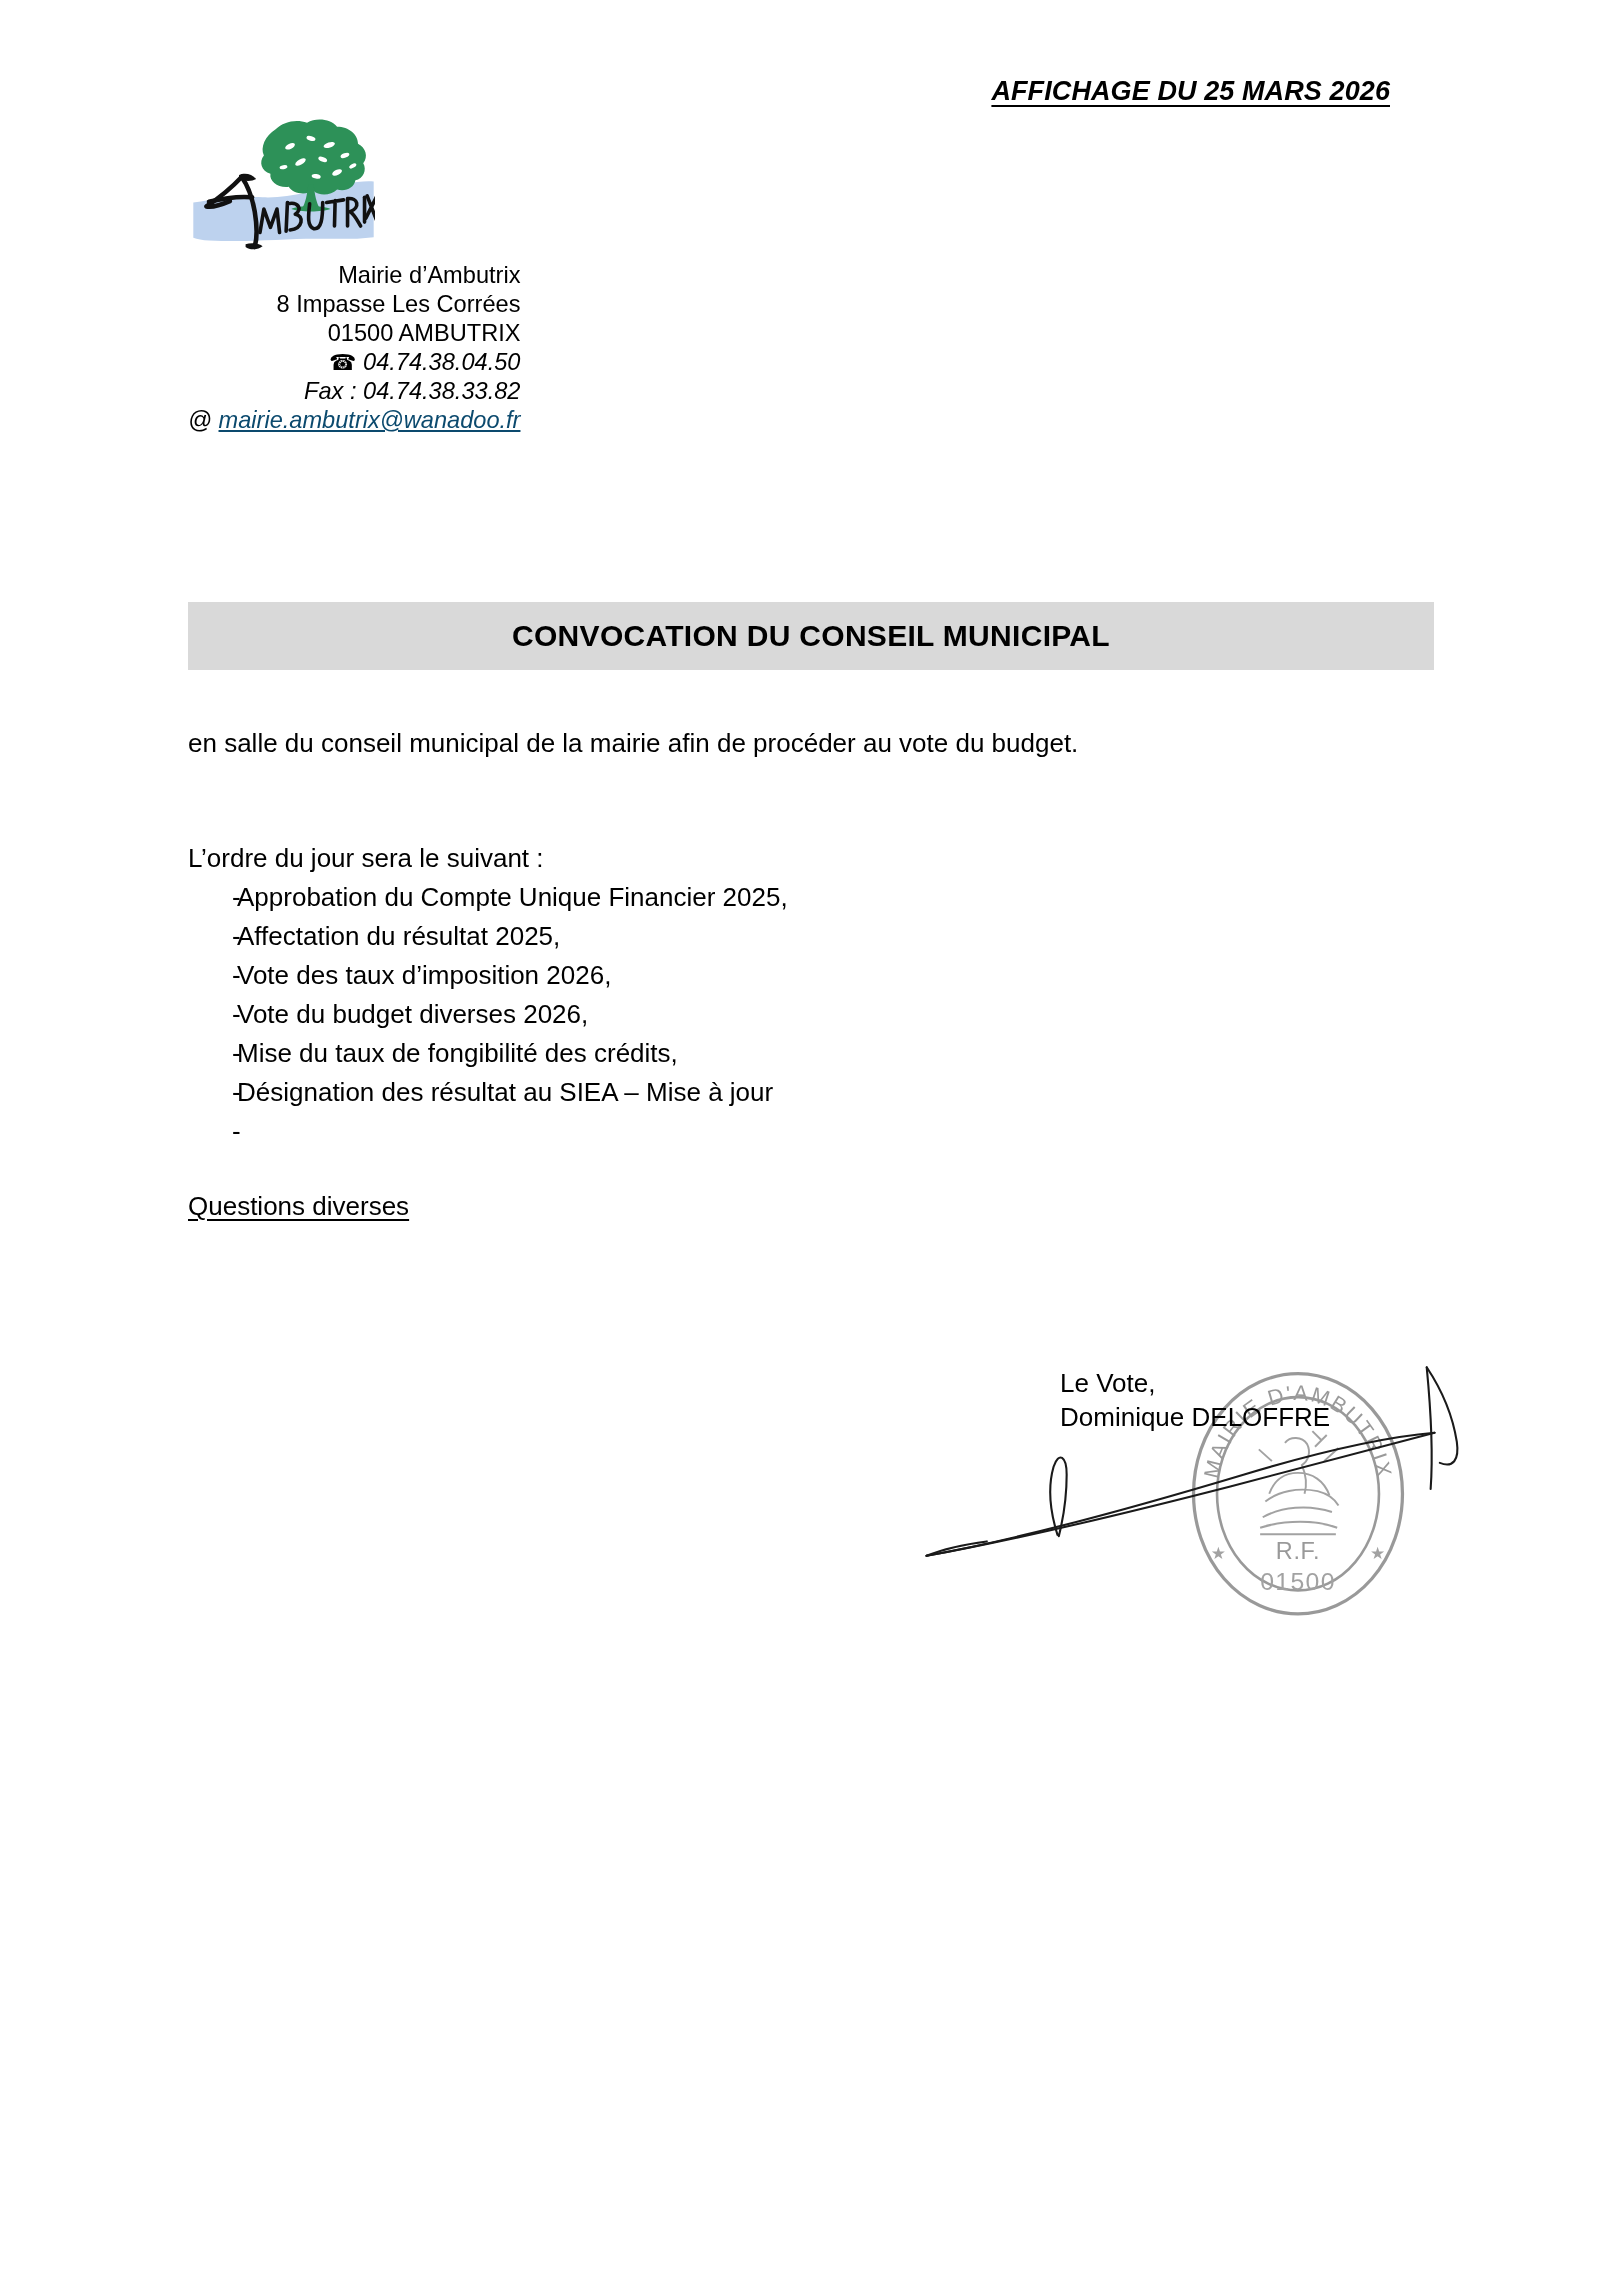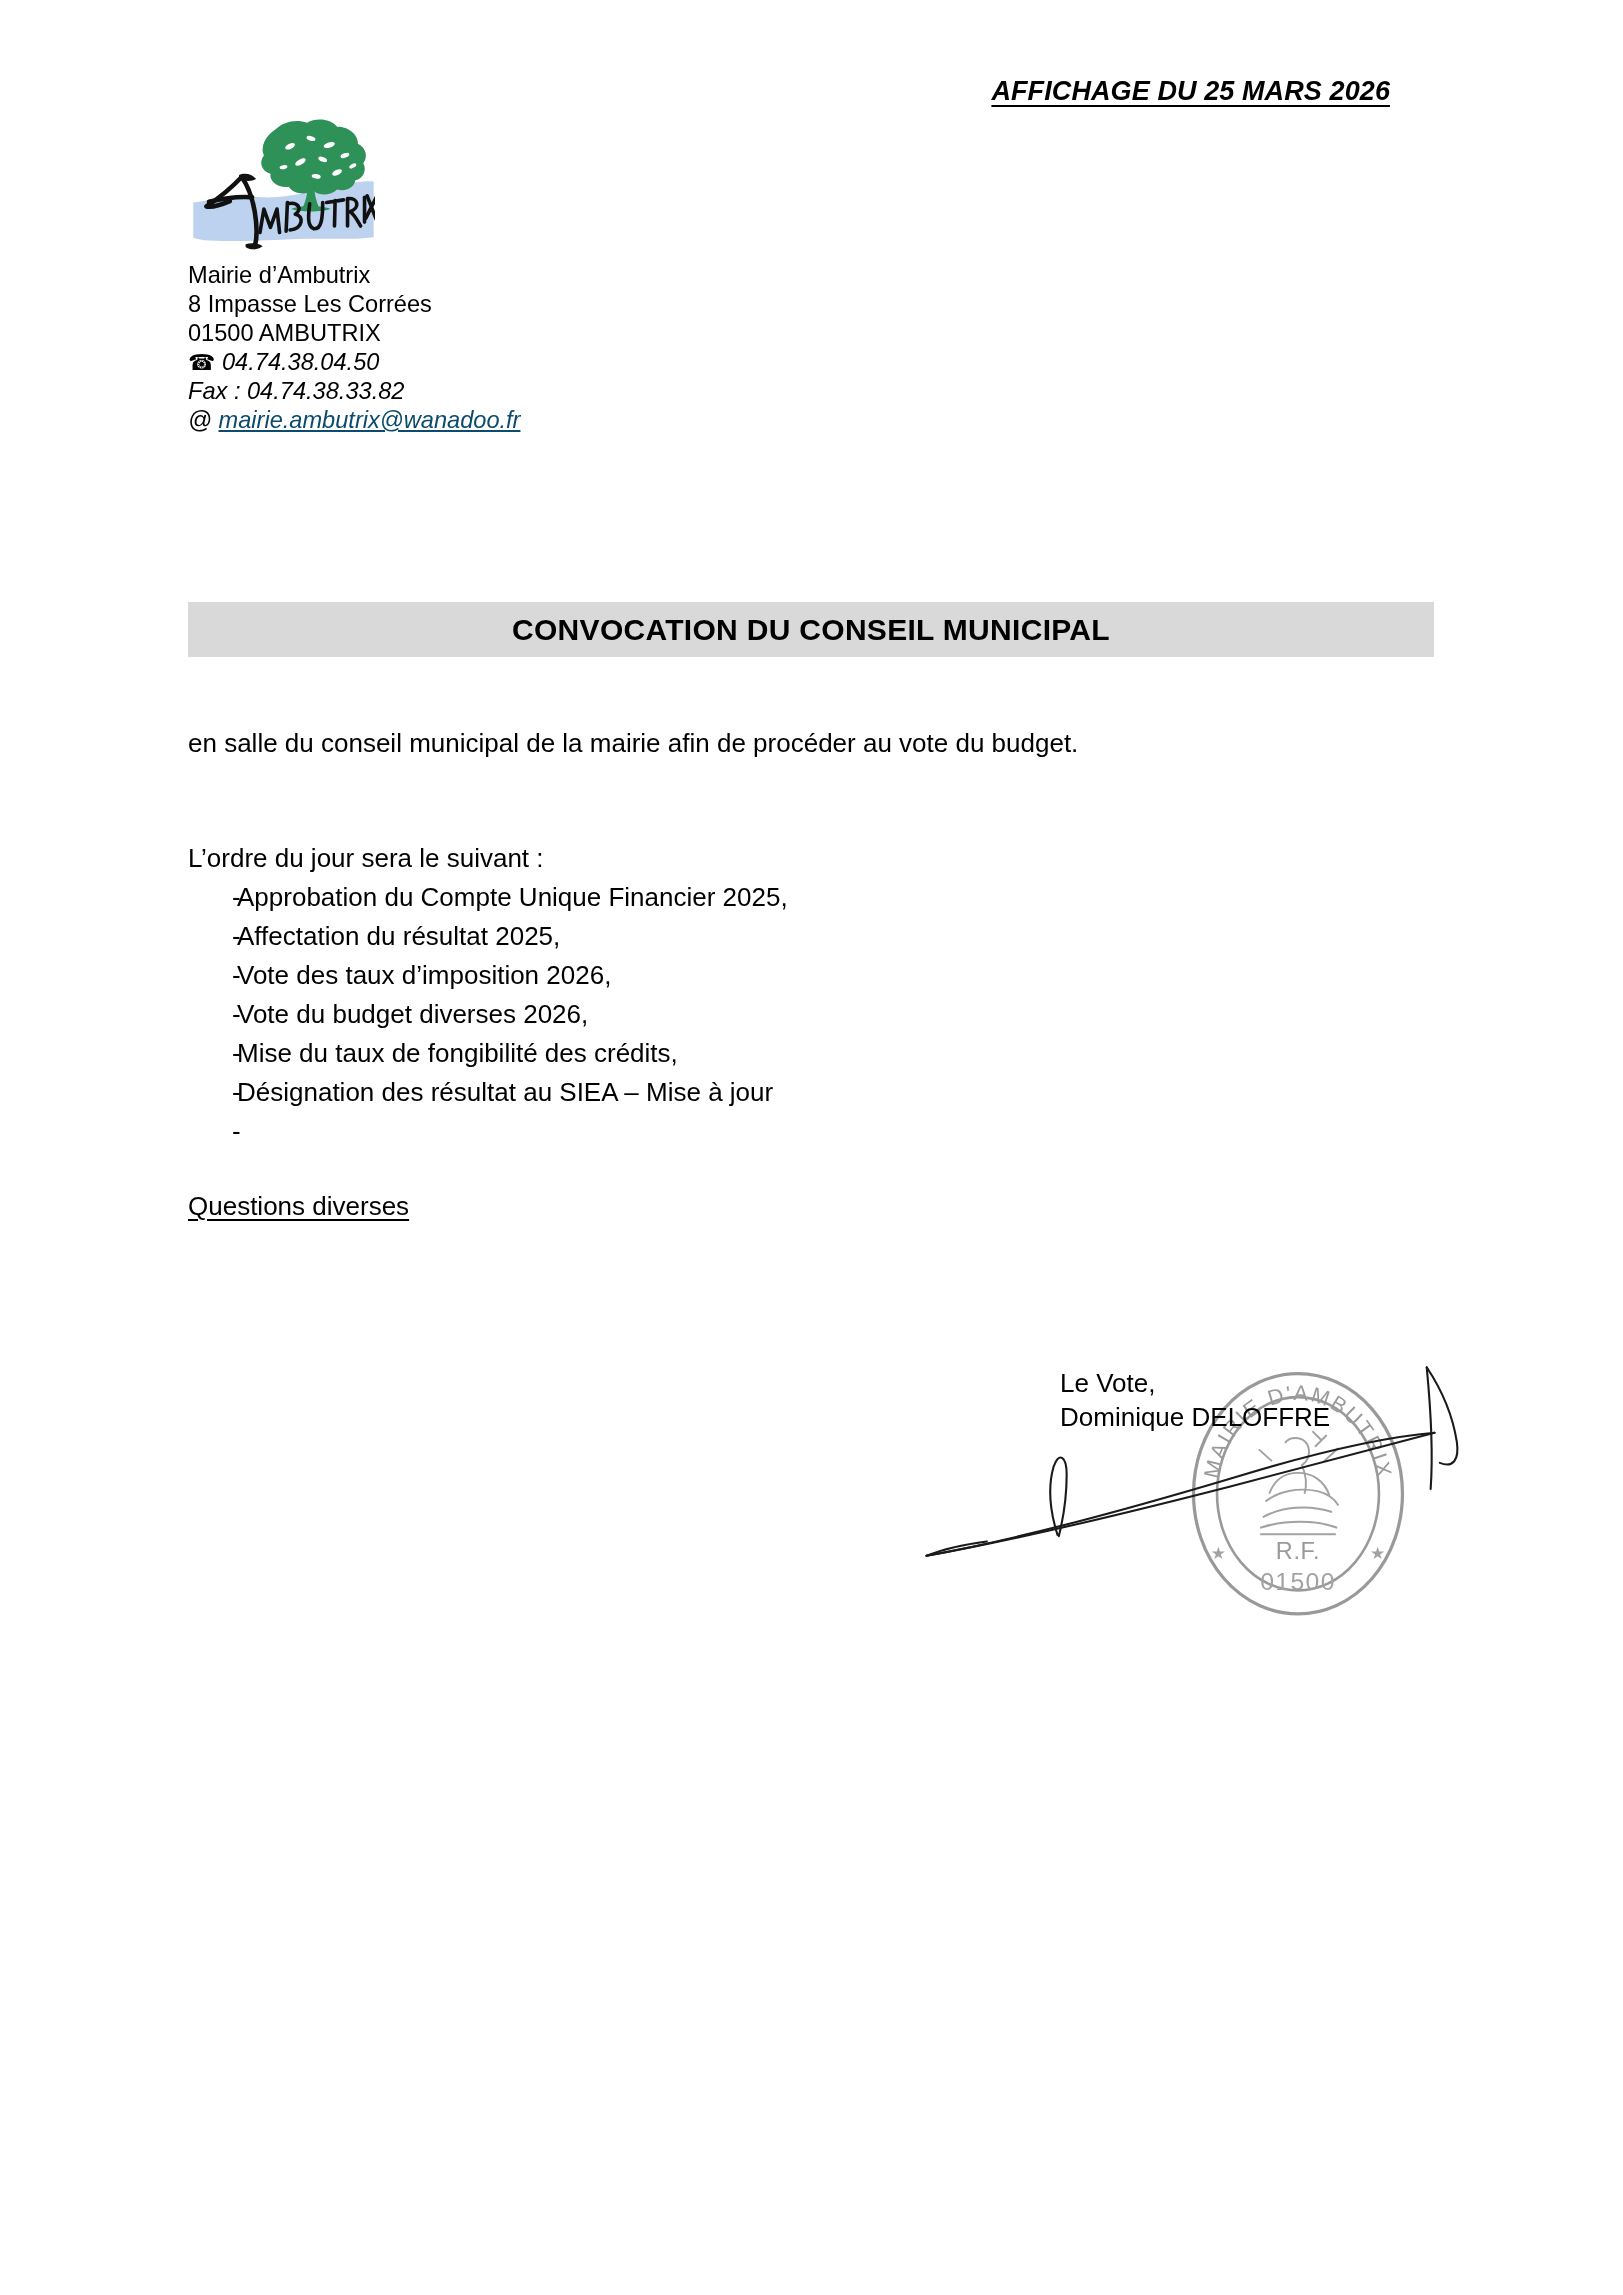--- a/index.html
+++ b/index.html
@@ -46,42 +46,42 @@
 
   
   #address-block {
     position: absolute;
     left: 188px;
     top: 261px;
     font-size: 23.6px;
     line-height: 29px;
     white-space: nowrap;
   }
-  #address-block .ln { display: block; }
+  #address-block .ln { display: block; text-align: right; }
   #address-block .plain { font-family: "Liberation Sans", sans-serif; }
   #address-block .ital  { font-family: "Liberation Sans", sans-serif; font-style: italic; }
   #address-block .tel-icon {
     font-style: normal;
     font-family: "DejaVu Sans", sans-serif;
     font-size: 22px;
   }
   #address-block .at { font-style: italic; }
   #address-block a.email {
     color: #0c4a6e;
     text-decoration: underline;
     font-style: italic;
   }
 
   
   #title-banner {
     position: absolute;
     left: 188px;
     top: 602px;
     width: 1246px;
-    height: 55px;
+    height: 68px;
     background: #d9d9d9;
     display: flex;
     align-items: center;
     justify-content: center;
   }
   #title-banner .txt {
     font-family: "Liberation Sans", sans-serif;
     font-weight: bold;
     font-size: 30px;
     letter-spacing: 0.3px;

